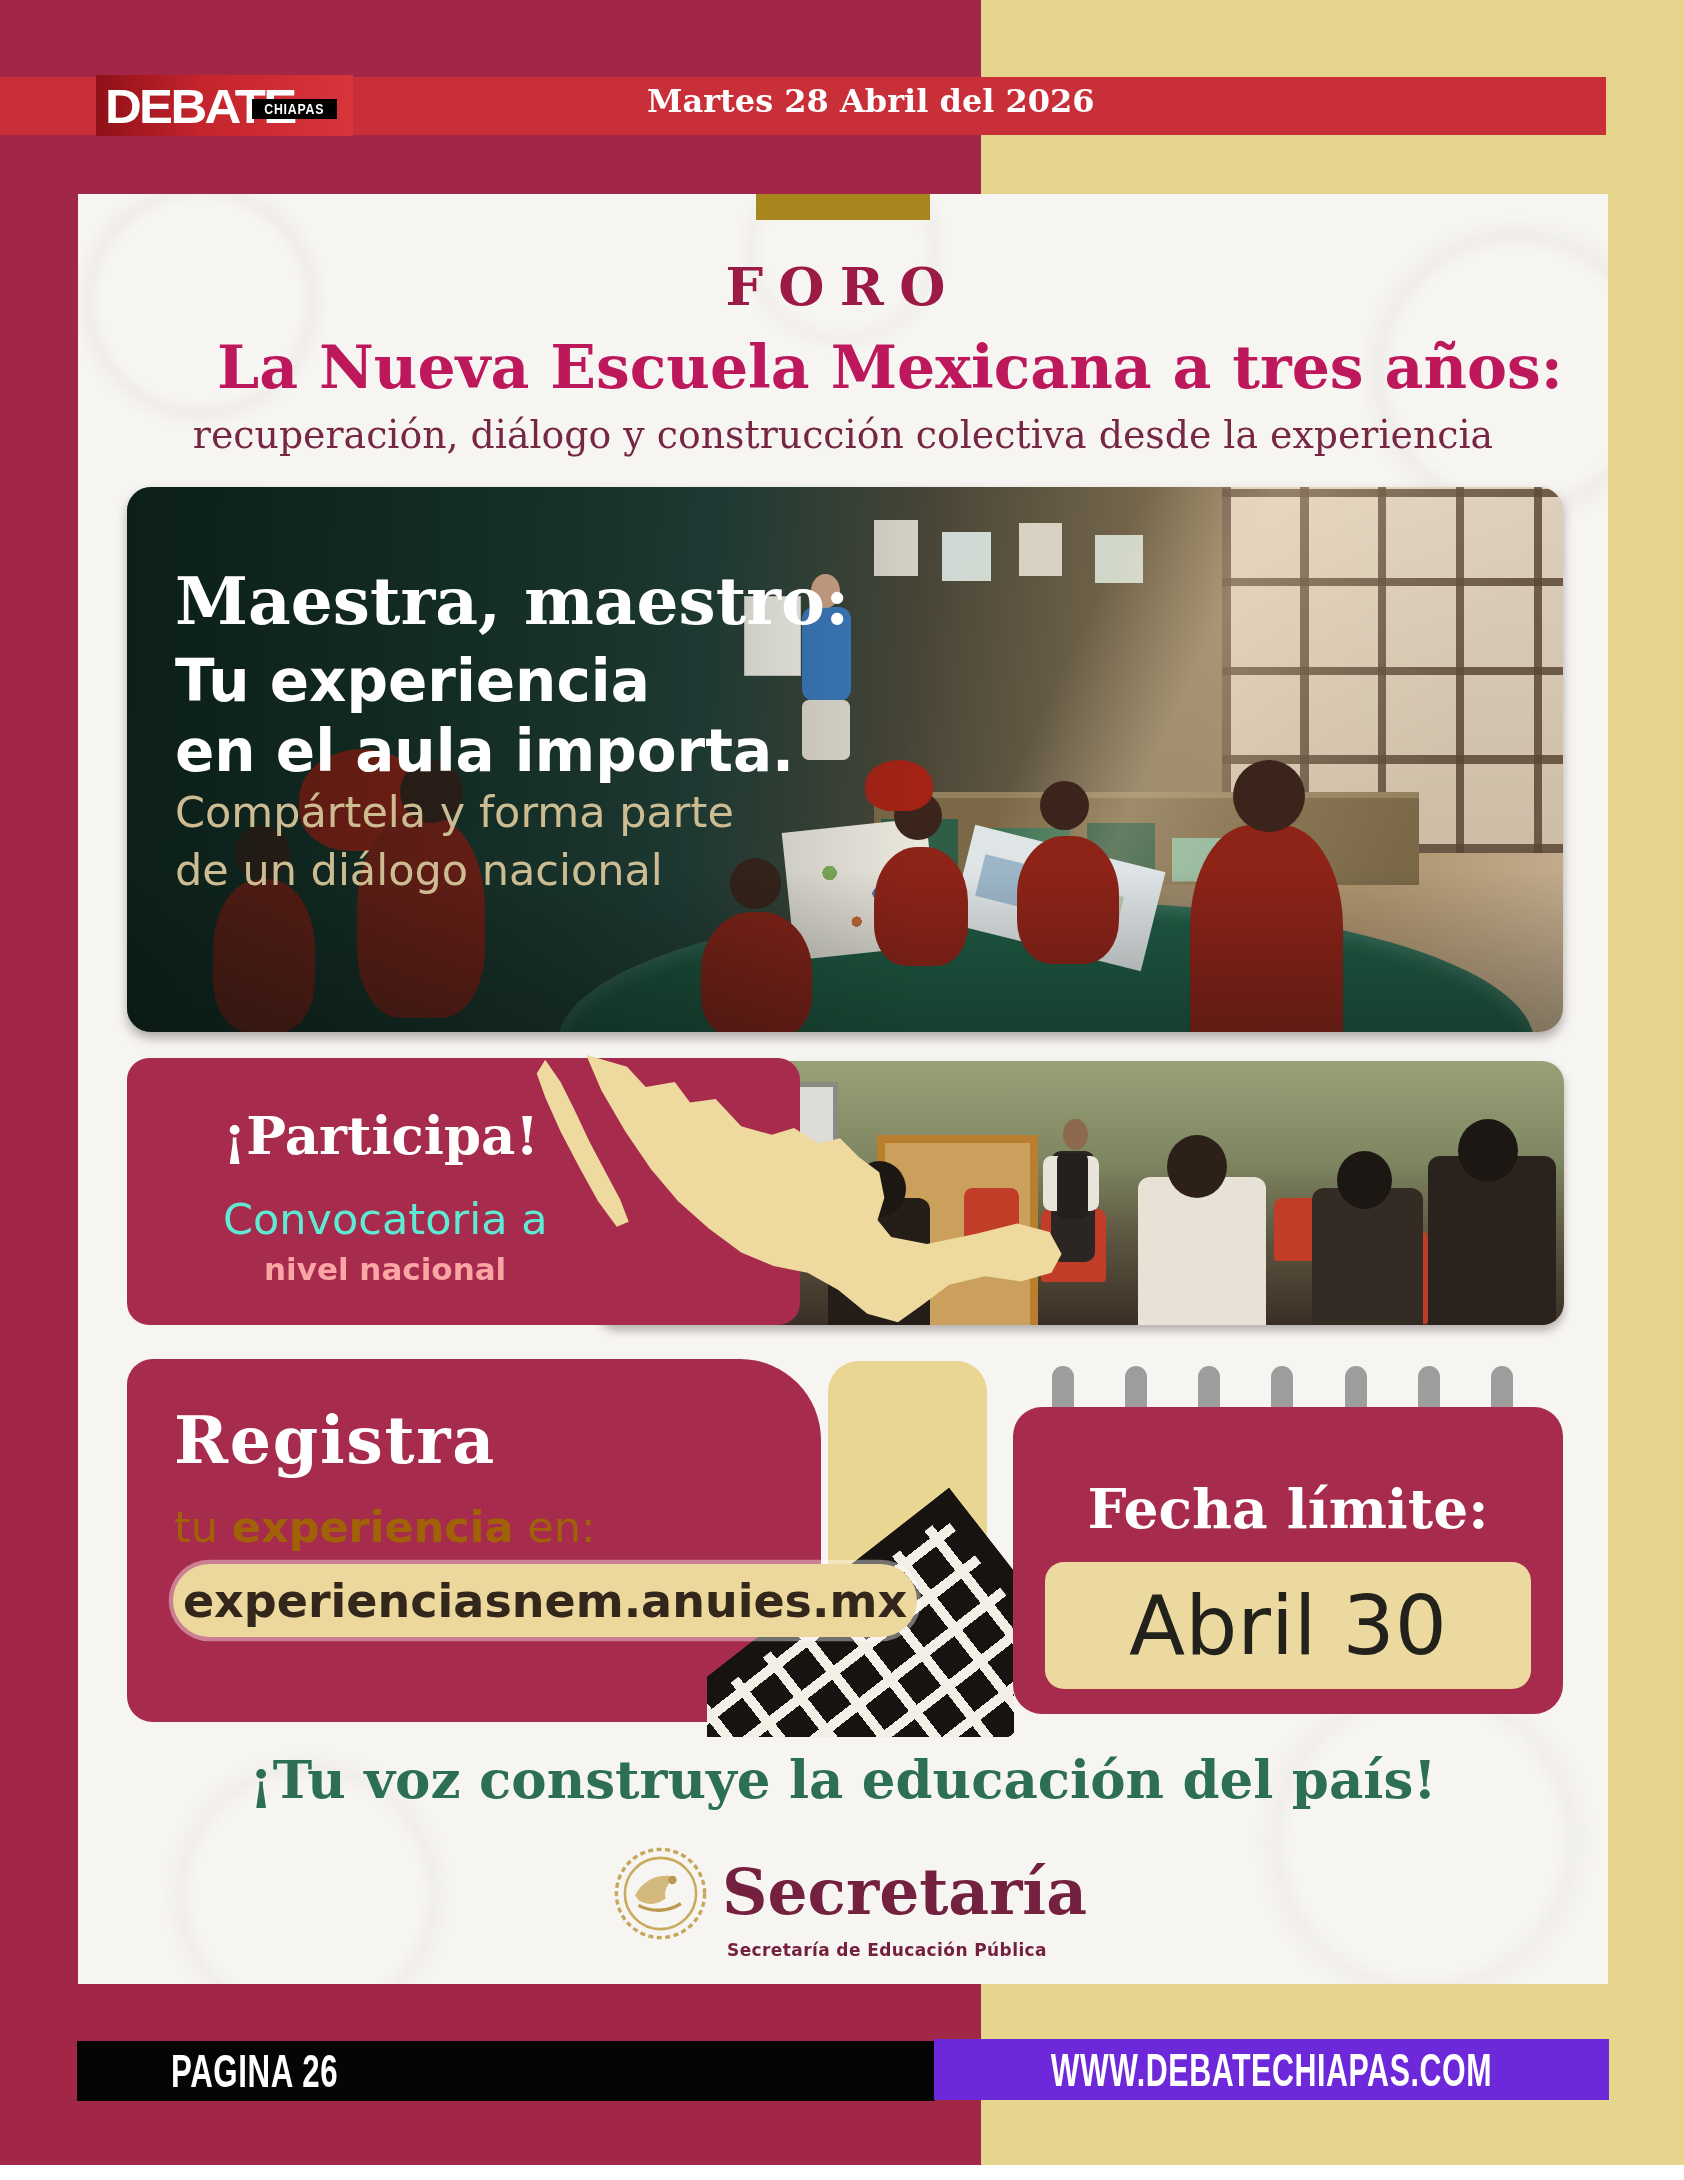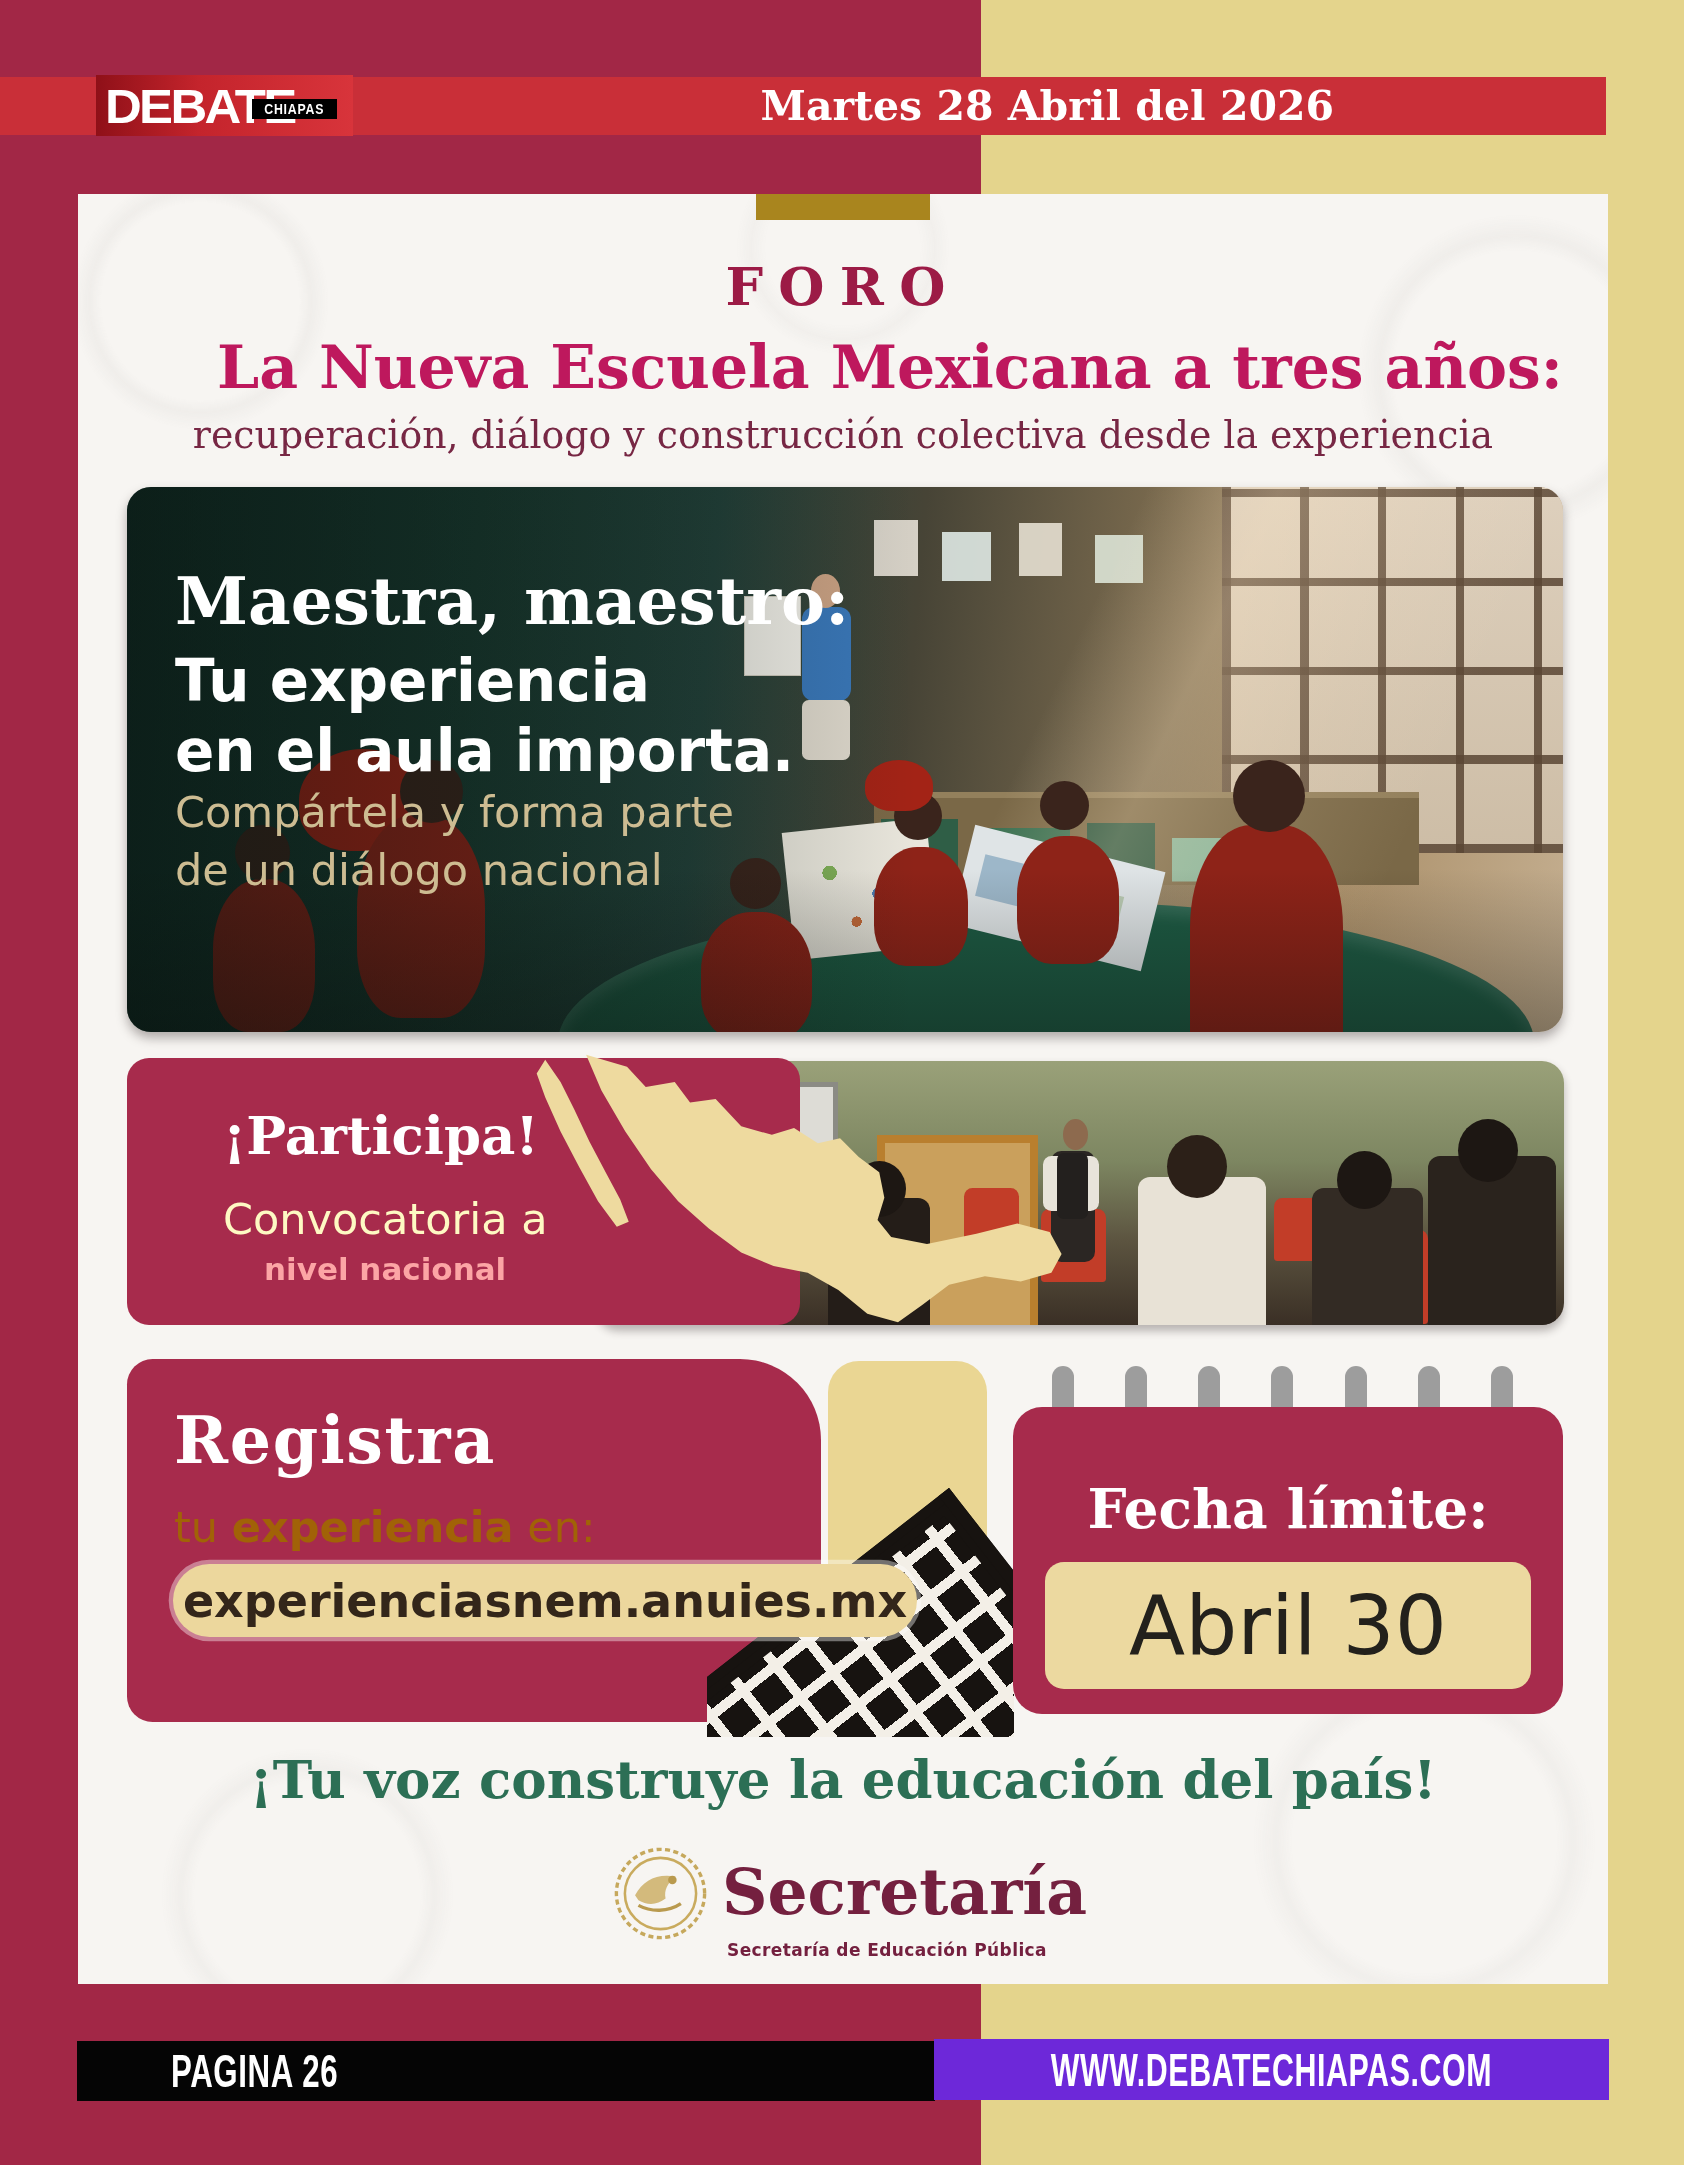--- a/index.html
+++ b/index.html
@@ -14,22 +14,22 @@
   
   .date-bar{left:0;top:77px;width:1606px;height:58px;background:#c92f38;}
   .logo-box{left:96px;top:75px;width:257px;height:61px;
             background:linear-gradient(90deg,#8f1018 0%,#c4242c 40%,#d8343b 100%);}
   .logo-text{left:8.5px;top:3.4px;font-weight:700;font-size:49px;color:#ffffff;
              letter-spacing:-2.6px;transform:scaleX(1.04);transform-origin:left center;}
   .chiapas-chip{left:156px;top:24px;width:85px;height:20.4px;background:#000;color:#fff;
                 display:flex;align-items:center;justify-content:center;}
   .chiapas-chip span{font-size:14.5px;font-weight:700;letter-spacing:0.9px;
                      transform:scaleX(.85);white-space:nowrap;}
-  .date-text{left:647px;top:82px;width:687px;text-align:right;color:#ffffff;
-             font-family:"DejaVu Serif",serif;font-weight:700;font-size:41px;white-space:nowrap;}
+  .date-text{left:647px;top:82px;width:687px;text-align:left;color:#ffffff;
+             font-family:"DejaVu Serif",serif;font-weight:700;font-size:32px;white-space:nowrap;}
 
   
   .poster{left:78px;top:194px;width:1530px;height:1790px;background:#f7f5f2;}
   .poster::before{content:"";position:absolute;inset:0;opacity:.55;
     background:
       radial-gradient(circle 179px at 8% 6%, transparent 55%, rgba(120,115,110,.10) 62%, transparent 72%),
       radial-gradient(circle 221px at 94% 10%, transparent 55%, rgba(120,115,110,.10) 62%, transparent 72%),
       radial-gradient(circle 204px at 15% 95%, transparent 55%, rgba(120,115,110,.09) 62%, transparent 72%),
       radial-gradient(circle 239px at 88% 92%, transparent 55%, rgba(120,115,110,.09) 62%, transparent 72%),
       radial-gradient(circle 153px at 50% 3%, transparent 50%, rgba(120,115,110,.08) 60%, transparent 70%);}
@@ -100,21 +100,21 @@
   .meet-photo .chair{position:absolute;width:55px;height:63px;border-radius:8.5px 8.5px 3.4px 3.4px;background:#c23d28;}
   .meet-photo .person{position:absolute;border-radius:12px 12px 0 0;background:#241d18;}
   .meet-photo .phead{position:absolute;border-radius:50%;background:#1d1713;}
   .presenter-body{left:47%;top:34%;width:44px;height:111px;border-radius:10.2px;background:#2b2623;}
   .presenter-shirt{left:46.2%;top:36%;width:56px;height:55px;border-radius:8.5px;background:#e8e4da;}
   .presenter-vest{left:47.6%;top:35%;width:31px;height:66px;border-radius:6.8px;background:#23201e;}
   .presenter-head{left:48.2%;top:22%;width:25.6px;height:31px;border-radius:50%;background:#8d6a4e;}
 
   .participa-box{left:49px;top:864px;width:673px;height:267px;border-radius:22px;background:#a72b4c;}
   .participa-title{left:96px;top:46px;color:#fff;font-family:"DejaVu Serif",serif;font-weight:700;font-size:53px;white-space:nowrap;}
-  .participa-l1{left:96px;top:136px;color:#fef9c3;font-family:"DejaVu Sans",sans-serif;font-weight:400;font-size:43px;white-space:nowrap;}
+  .participa-l1{left:96px;top:136px;color:#5eead4;font-family:"DejaVu Sans",sans-serif;font-weight:400;font-size:43px;white-space:nowrap;}
   .participa-l2{left:96px;top:193px;color:#fca5a5;font-family:"DejaVu Sans",sans-serif;font-weight:700;font-size:31px;white-space:nowrap;margin-left:41px;}
   .map-mexico{left:382px;top:859px;width:605px;height:271px;}
 
   
   .tan-strip{left:750px;top:1167px;width:159px;height:353px;border-radius:31px;background:#ead693;}
   .registra-box{left:49px;top:1165px;width:694px;height:363px;border-radius:25.6px;border-top-right-radius:81px;background:#a72b4c;}
   .registra-title{left:96px;top:1208px;color:#fff;font-family:"DejaVu Serif",serif;font-weight:700;font-size:65px;letter-spacing:1.7px;white-space:nowrap;}
   .registra-l1{left:96px;top:1308px;color:#a16207;font-family:"DejaVu Sans",sans-serif;font-size:43px;white-space:nowrap;}
   .registra-l1 .b{font-weight:700;}
   .laptop-clip{left:629px;top:1245px;width:307px;height:298px;overflow:hidden;}

